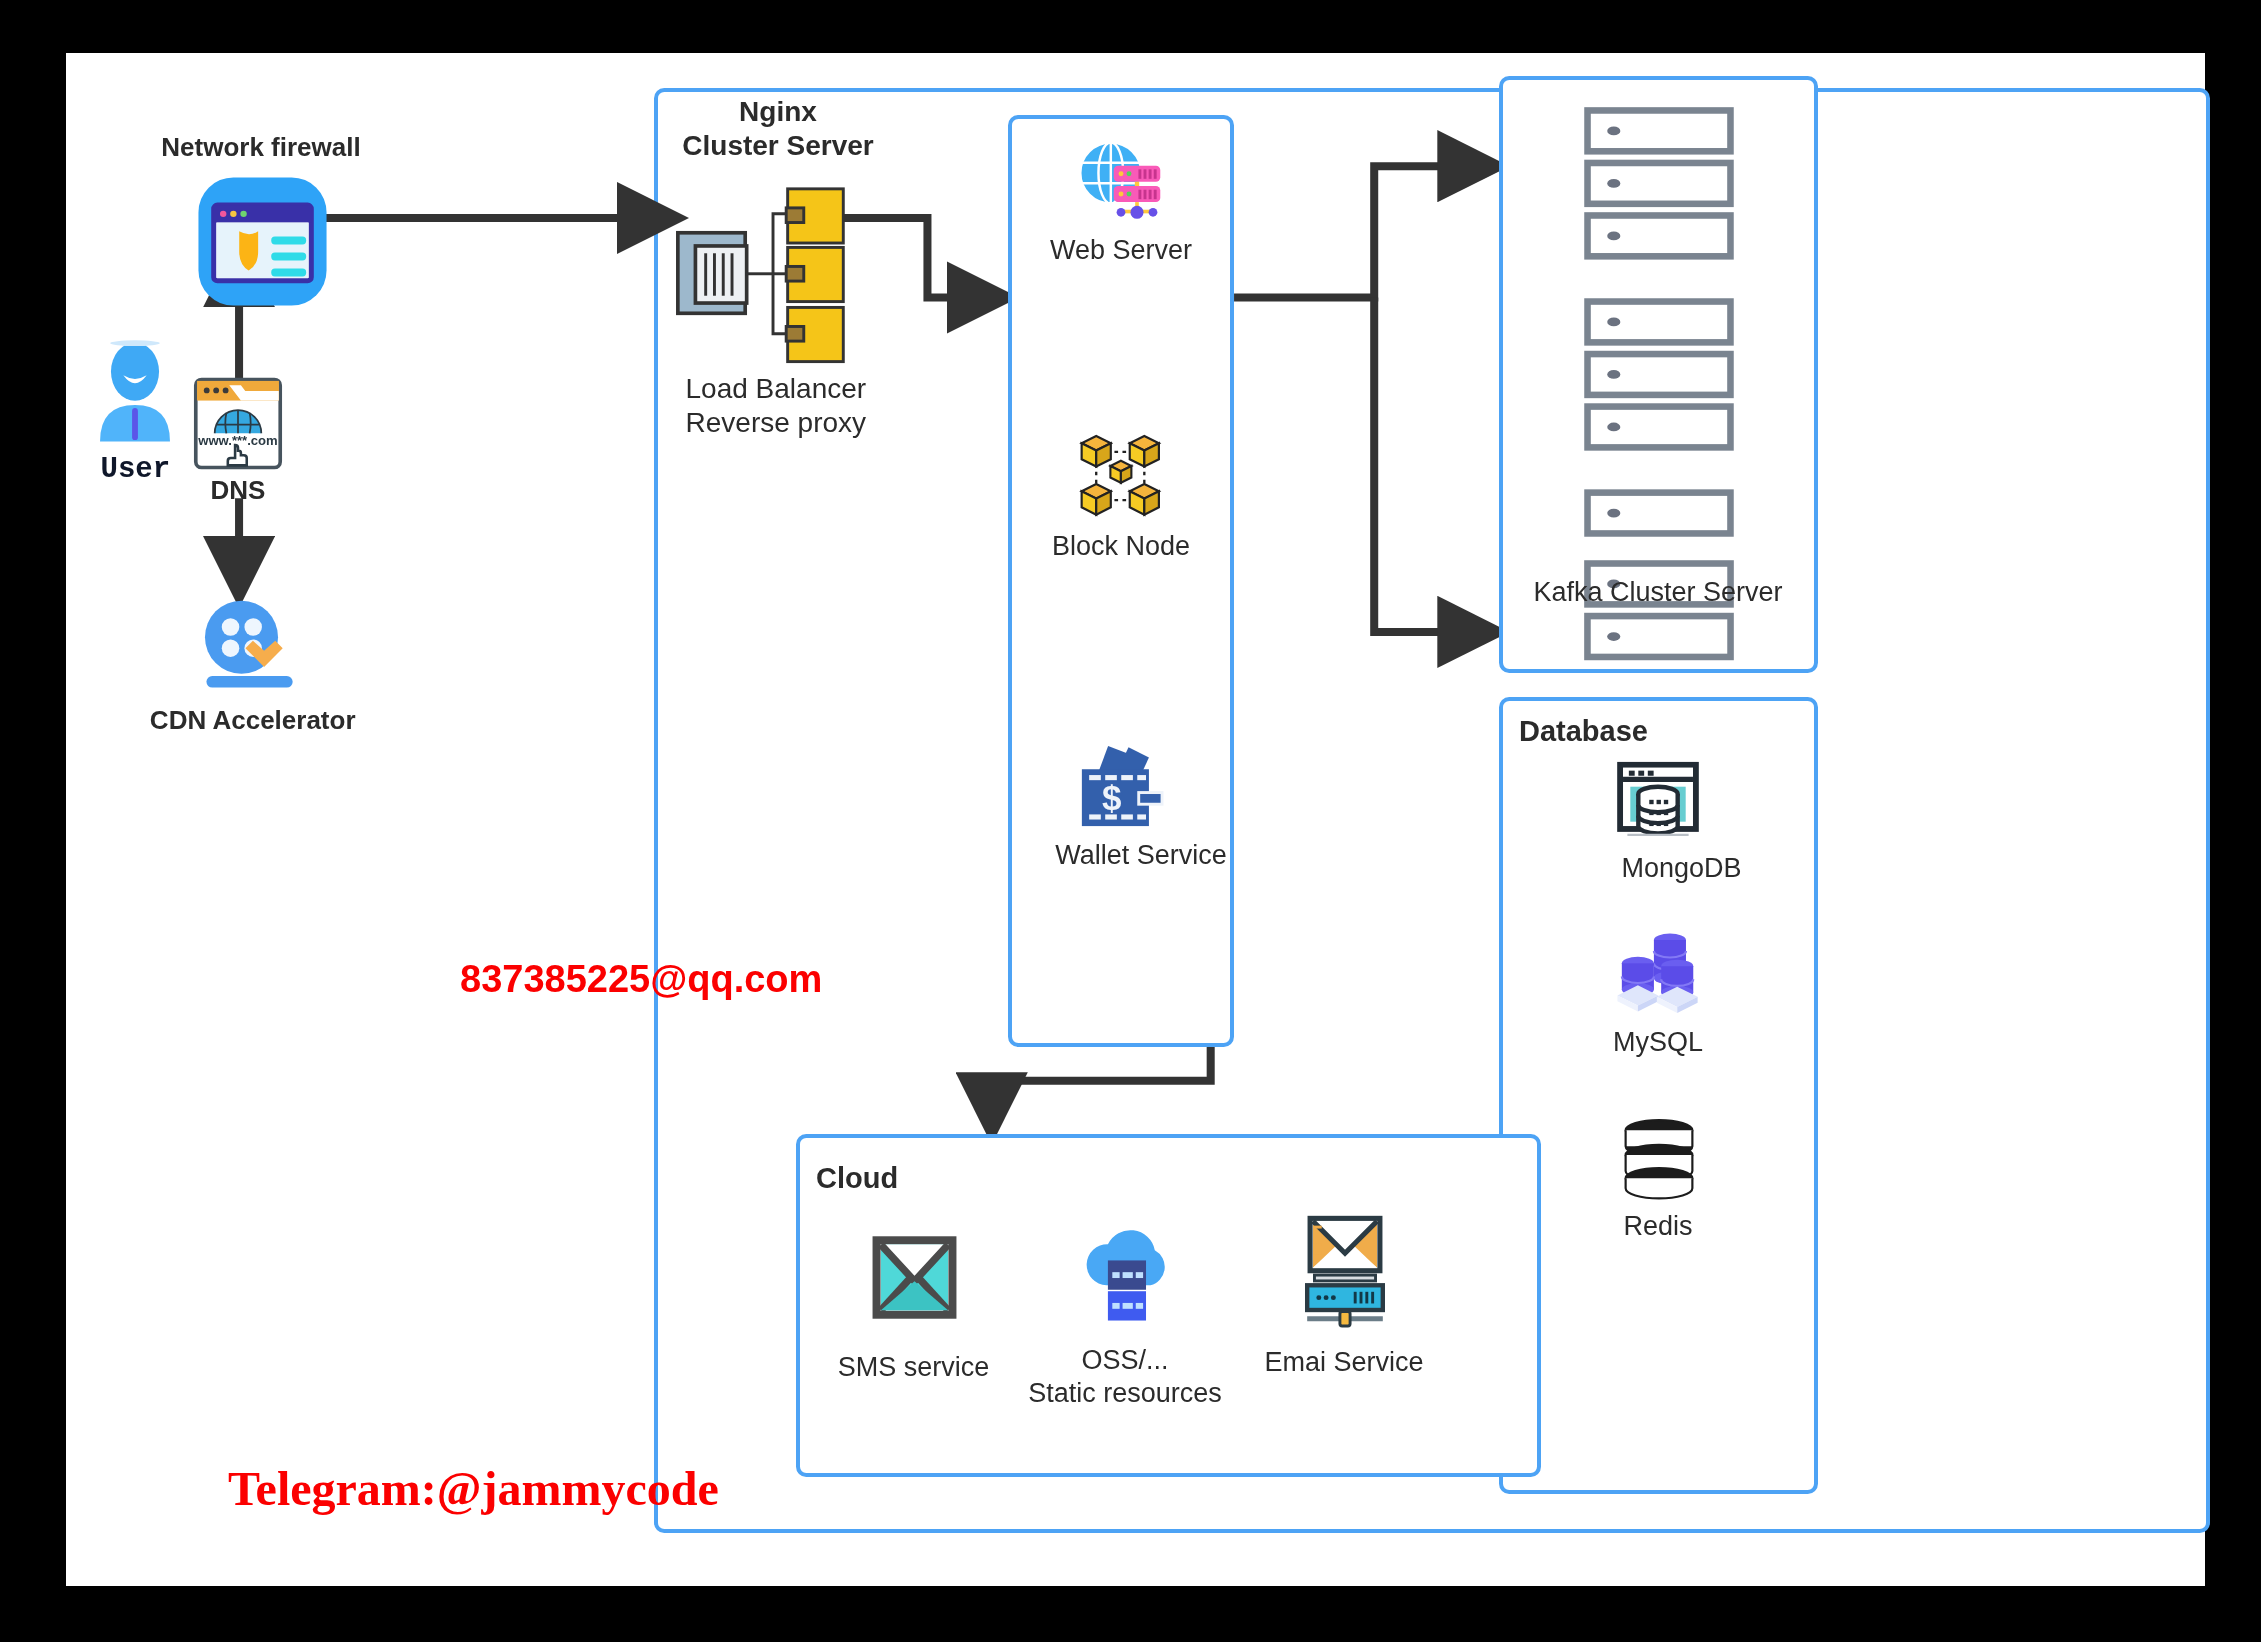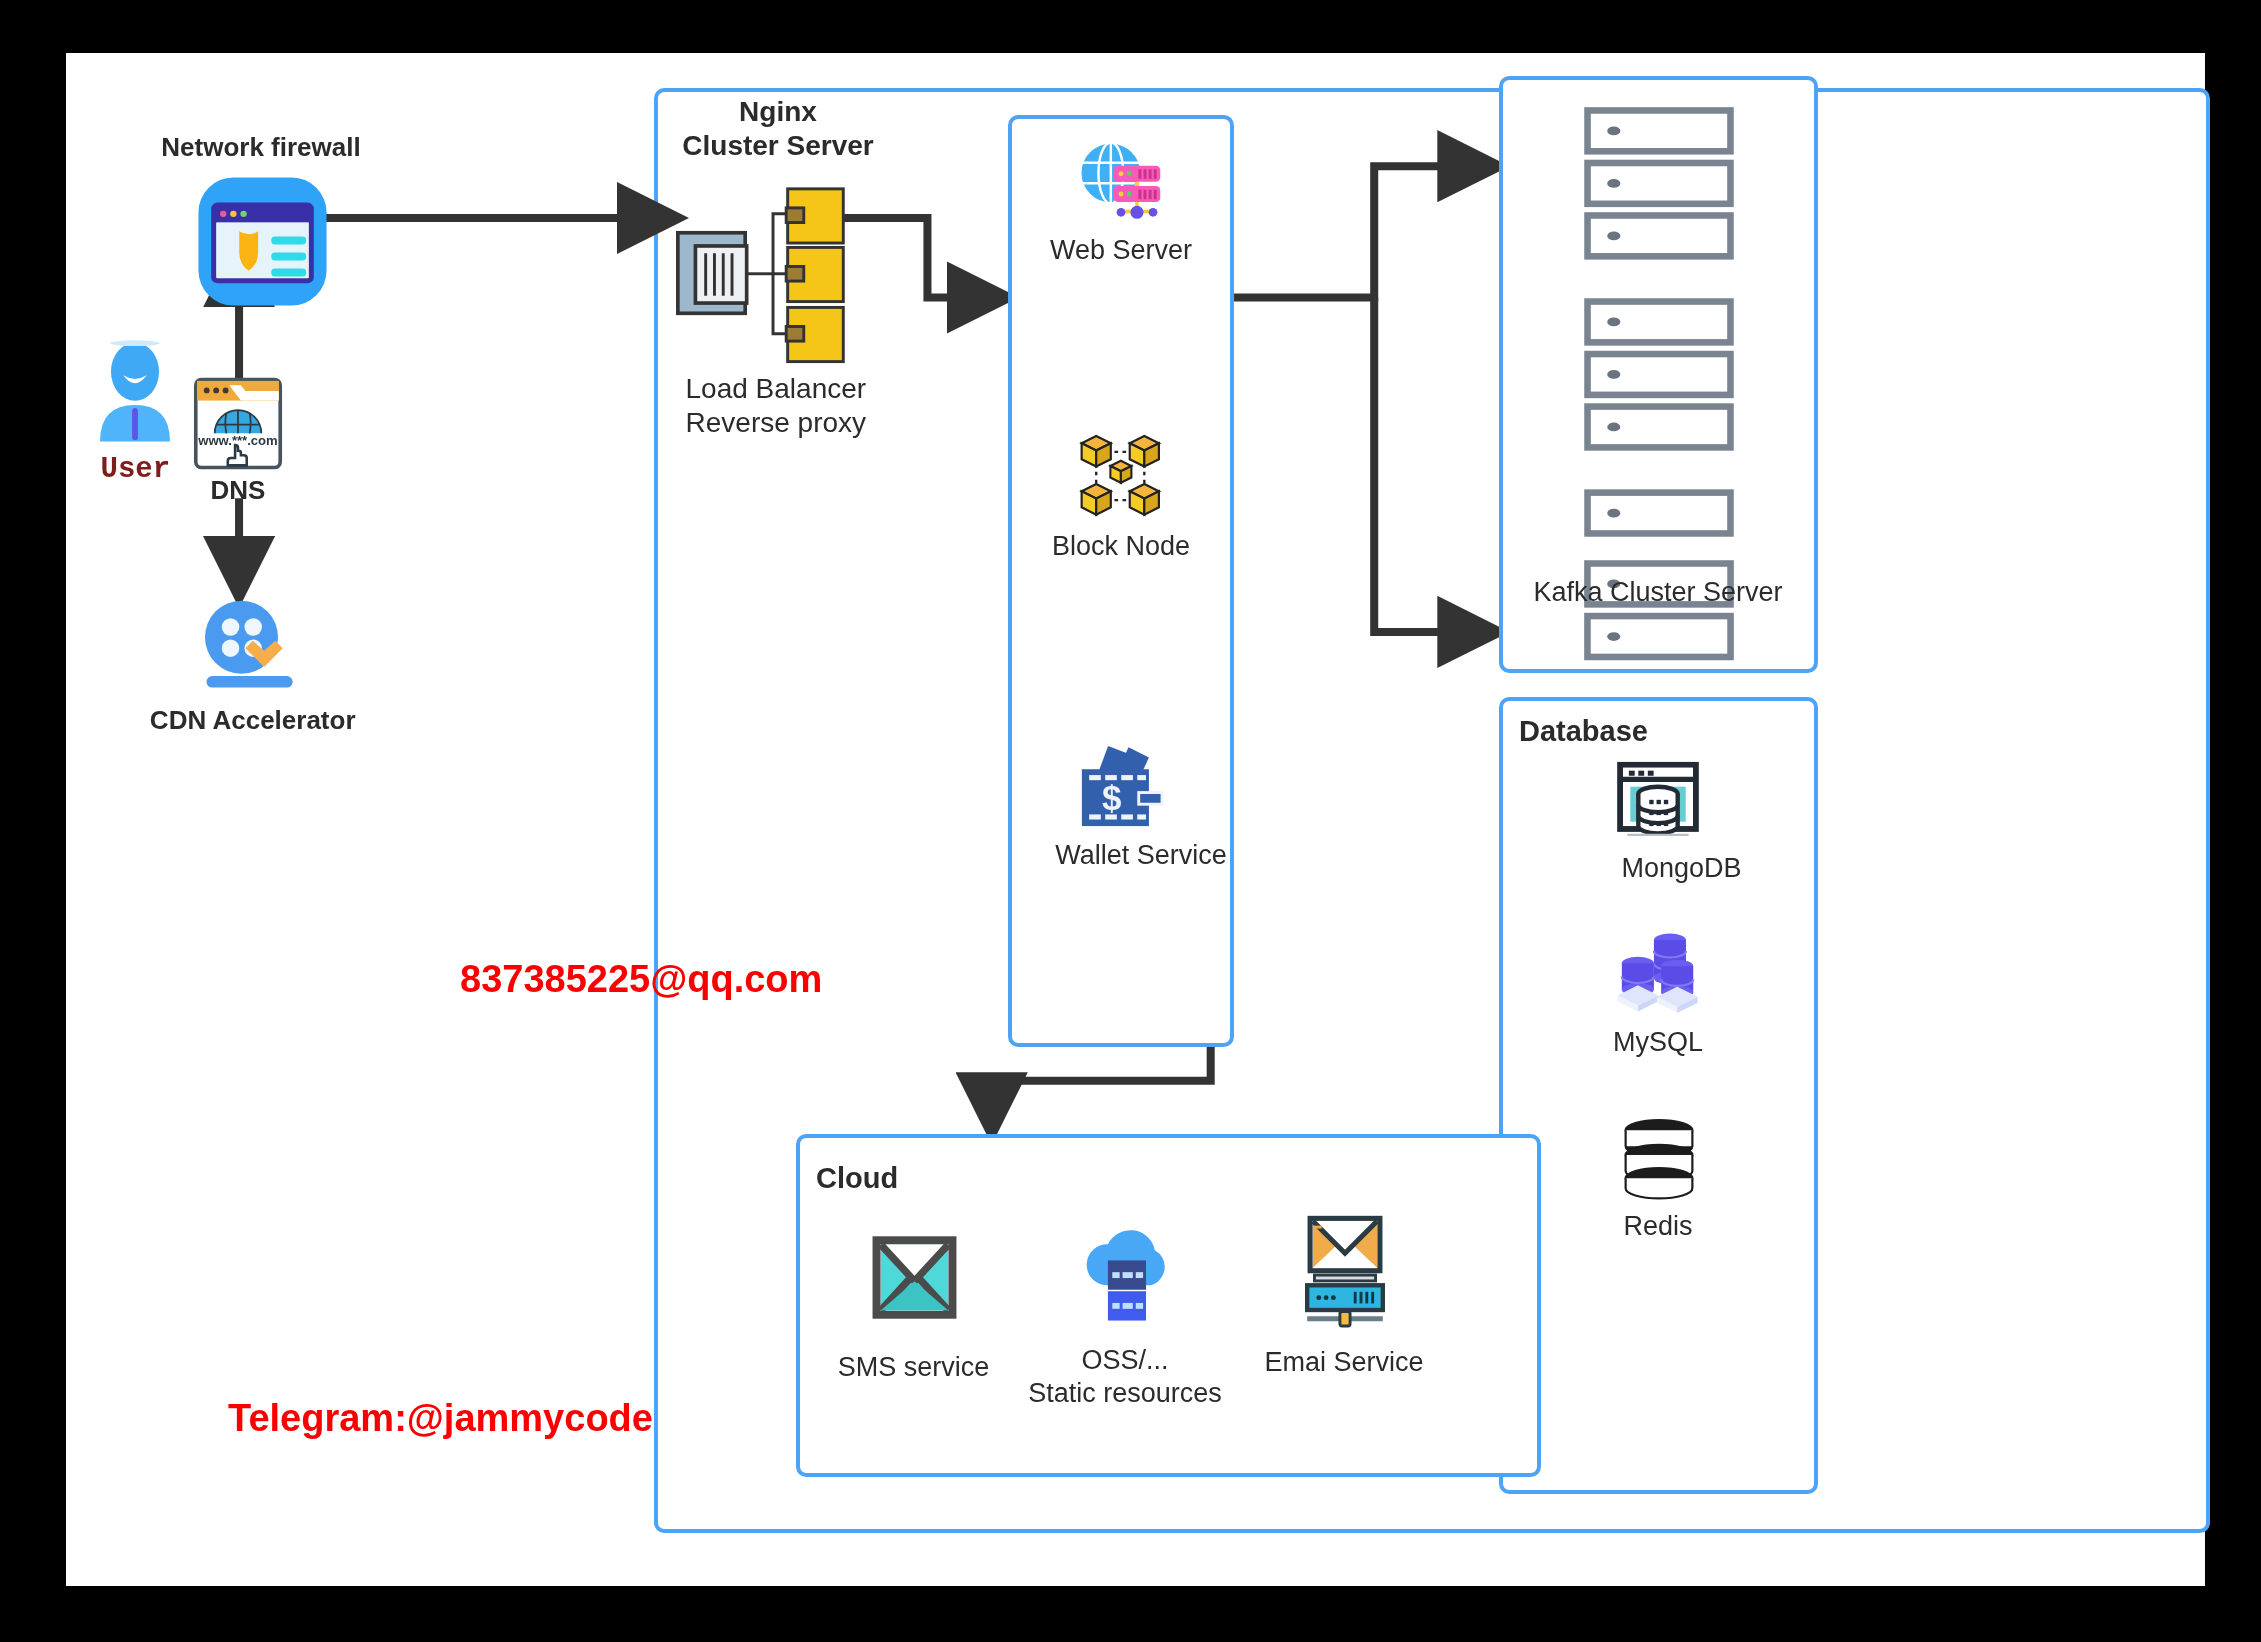--- a/index.html
+++ b/index.html
@@ -46,21 +46,21 @@
   <div class="abs" style="left:7.3px;top:288px;width:124px;">
     <div class="icon" style="left:20.4px;top:0;">
       <svg width="82" height="102" viewBox="0 0 112 140">
         <ellipse cx="56" cy="42" rx="33" ry="40" fill="#3fa9f5"></ellipse>
         <path d="M40,47 q16,22 32,0 q-16,10 -32,0Z" fill="#fff"></path>
         <path d="M8,138 q0,-50 48,-50 q48,0 48,50 Z" fill="#50b4fa"></path>
         <rect x="52" y="92" width="8" height="44" rx="4" fill="#5b55e8"></rect>
         <ellipse cx="56" cy="3" rx="34" ry="4" fill="#cfe8fb"></ellipse>
       </svg>
     </div>
-    <div class="lbl" style="position:absolute;top:111px;left:0;width:124px;font-family:'Liberation Mono',monospace;font-size:29px;font-weight:bold;color:#7f1d1d;">User</div>
+    <div class="lbl" style="position:absolute;top:111px;left:0;width:124px;font-family:'Liberation Mono',monospace;font-size:29px;font-weight:bold;color:#0f172a;">User</div>
   </div>
 
   <div class="abs" style="left:110px;top:325px;">
     <div class="icon" style="left:18px;top:0;">
       <svg width="88" height="91" viewBox="0 0 120 125">
         <rect x="2" y="2" width="116" height="121" rx="8" fill="#fff" stroke="#47545e" stroke-width="5"></rect>
         <path d="M4,4 H116 V30 H80 l-6,-8 H48 v8 H4 Z" fill="#f0a93b"></path>
         <rect x="4" y="4" width="112" height="27" fill="#f0a93b"></rect>
         <path d="M64,31 h52 V18 h-46 l-6,-8 h-16" fill="#fff"></path>
         <circle cx="17" cy="17" r="4" fill="#3a3a3a"></circle>
@@ -114,21 +114,21 @@
           <circle cx="78" cy="41" r="12" fill="#eef6fe"></circle>
         <circle cx="47" cy="70" r="12" fill="#eef6fe"></circle>
           <circle cx="78" cy="70" r="12" fill="#eef6fe"></circle>
         <path d="M96,58 l0,24 l18,-16 l12,12 l-30,30 l-30,-30 l12,-12 l18,16 Z" fill="#f6ad4c" transform="translate(-4,-8) scale(0.85) translate(18,14)"></path>
         <rect x="14" y="108" width="118" height="16" rx="8" fill="#4a9bf0"></rect>
       </svg>
     </div>
     <div class="lbl bold" style="position:absolute;top:108px;left:-7.3px;width:256px;font-size:26px;">CDN Accelerator</div>
   </div>
 
-  <div class="abs red" style="left:162px;top:1344px;font-size:38px;">Telegram:@jammycode</div>
+  <div class="abs red" style="left:162px;top:1408px;font-size:48px;font-family:Liberation Serif, serif;">Telegram:@jammycode</div>
 
   <div class="abs" style="left:584px;top:42px;">
     <div class="lbl bold" style="position:absolute;top:0;left:0;width:256px;font-size:28px;">Nginx
 Cluster Server</div>
     <div class="icon" style="left:22px;top:88px;">
       <svg width="183" height="183" viewBox="0 0 250 250">
         <rect x="8" y="68" width="92" height="110" fill="#9db8cc" stroke="#333" stroke-width="5"></rect>
         <rect x="32" y="86" width="70" height="78" fill="#eef1f4" stroke="#333" stroke-width="5"></rect>
         <g stroke="#333" stroke-width="4">
           <line x1="46" y1="96" x2="46" y2="154"></line>

